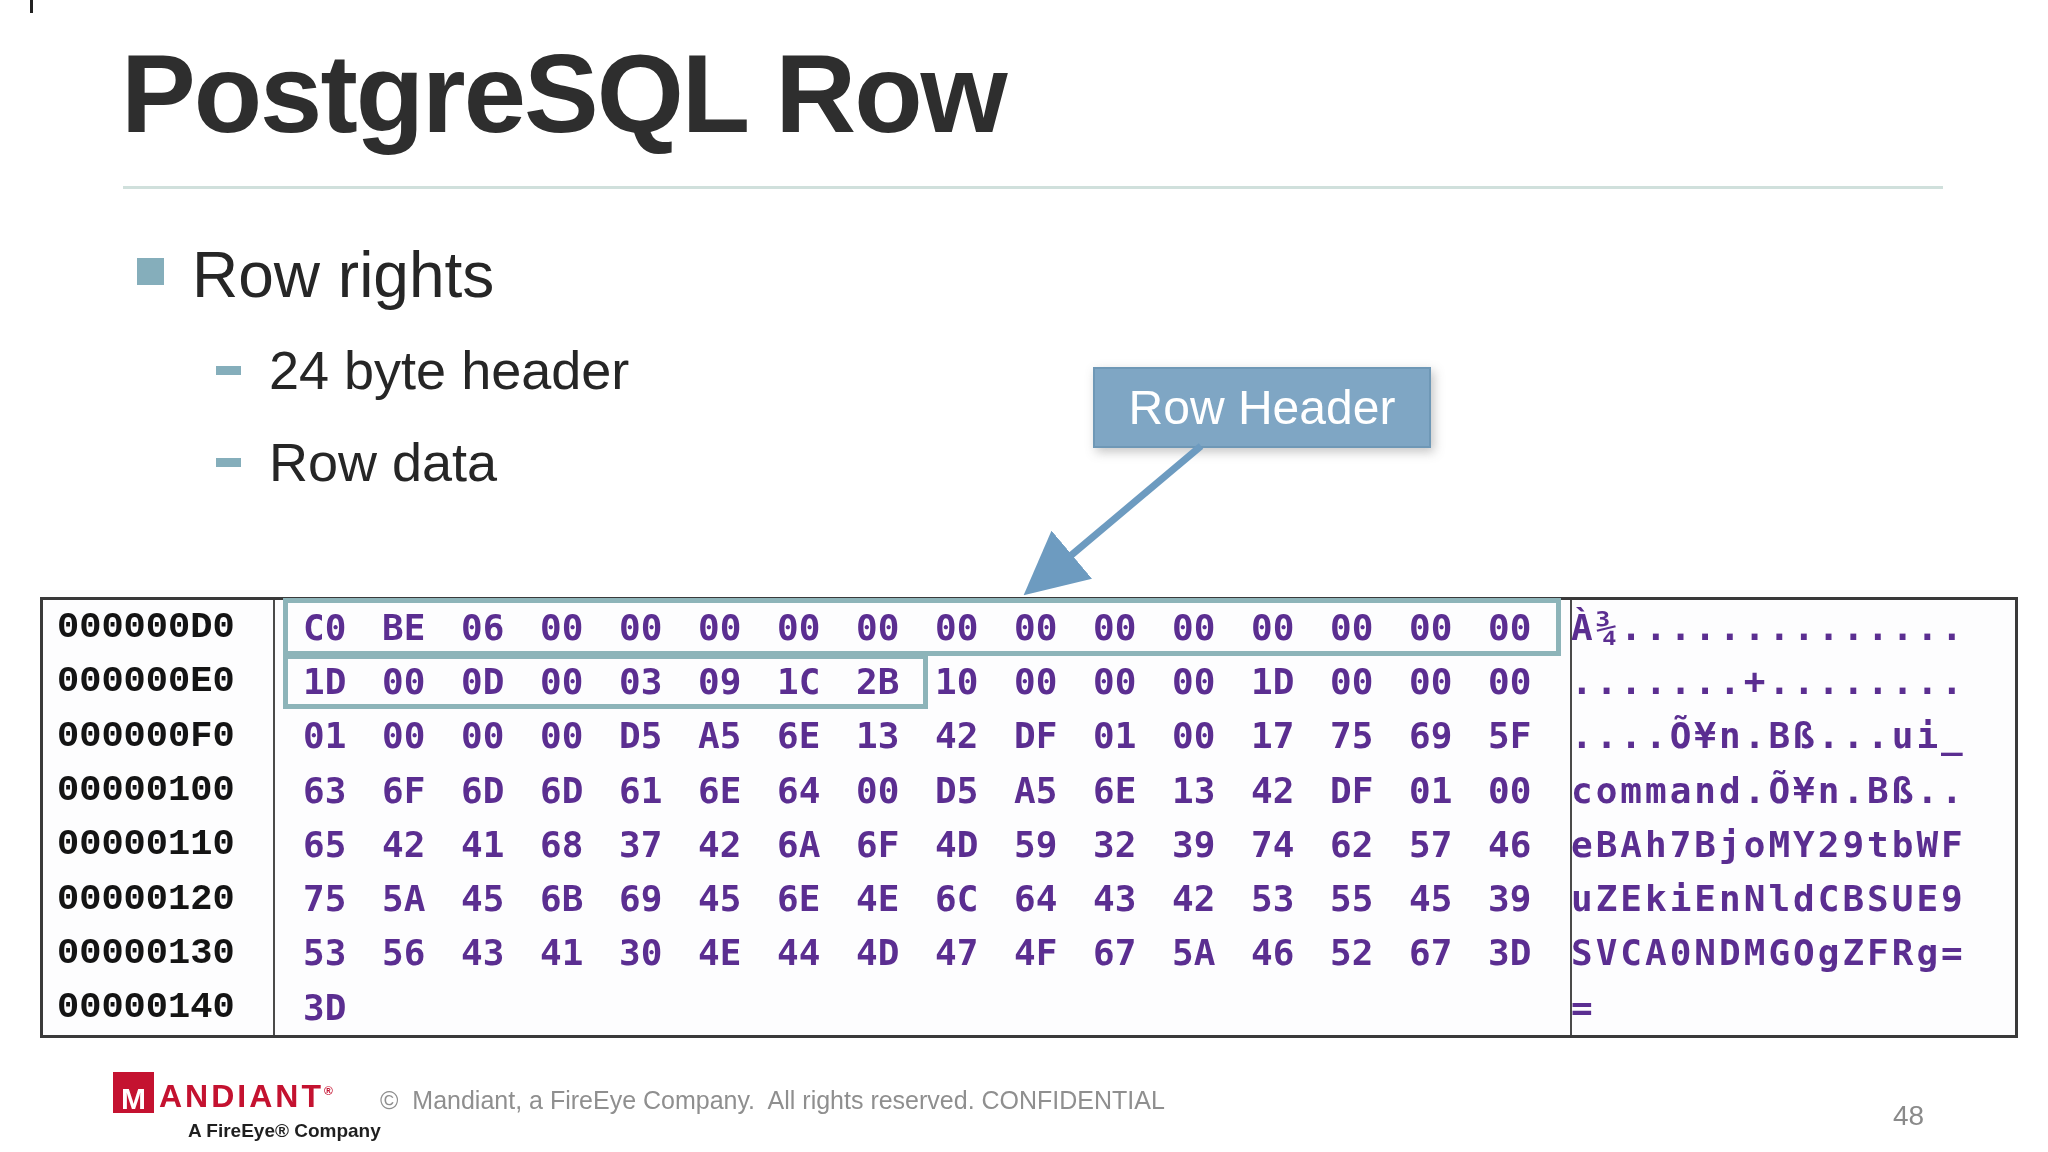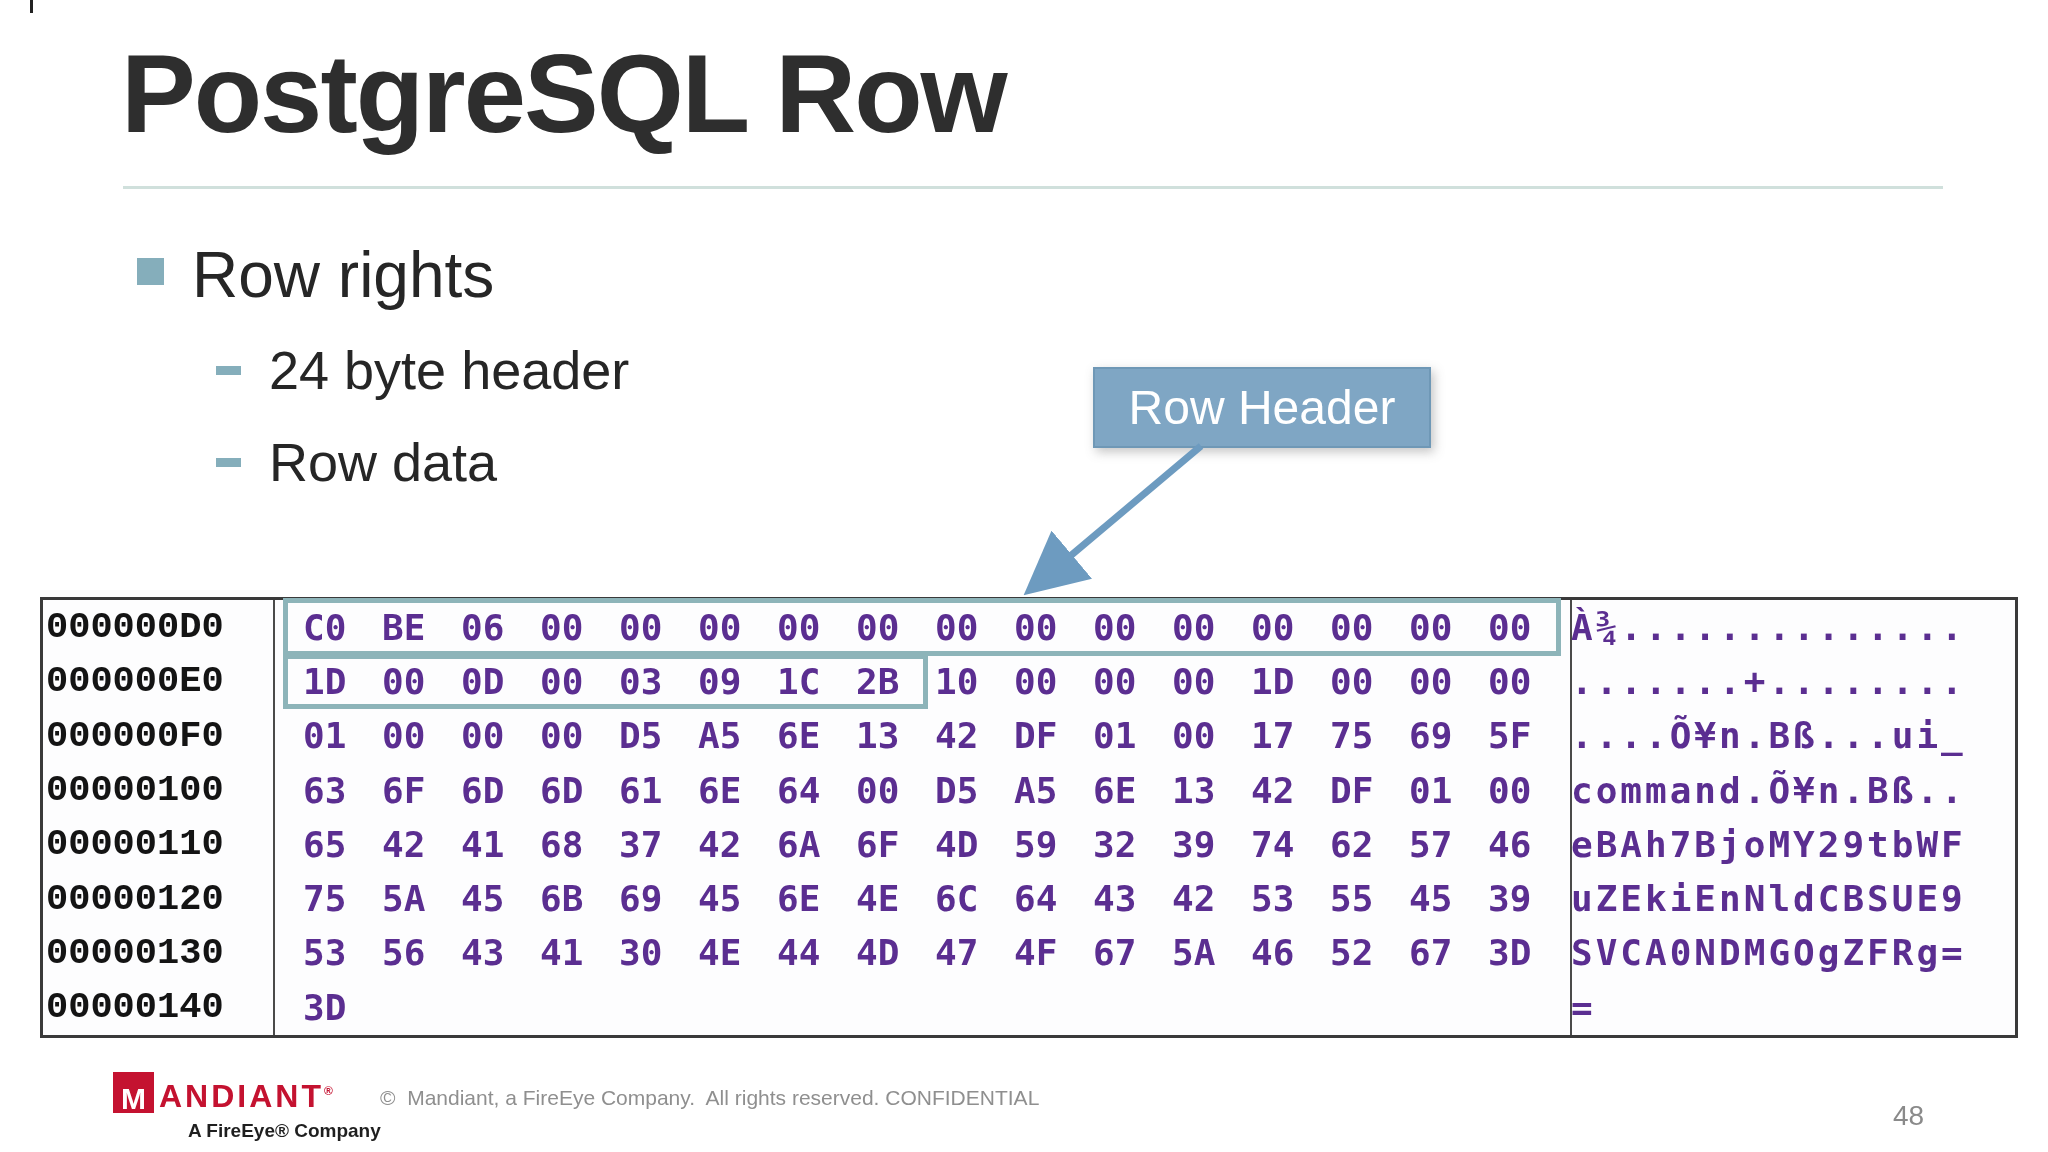--- a/index.html
+++ b/index.html
@@ -44,21 +44,21 @@
   
   .hexdump{
     position:absolute;left:40px;top:597px;width:1978px;height:441px;
     border:3px solid #3a3a3a;background:#fdfdfe;box-sizing:border-box;
   }
   .hd-sep{position:absolute;top:0;bottom:0;width:2px;background:#4a4a4a;}
   .hd-sep-1{left:230px;}
   .hd-sep-2{left:1527px;}
   .hd-row{position:relative;display:flex;height:54.3px;align-items:center;}
   .hd-addr{
-    flex:0 0 232px;padding-left:3px;box-sizing:border-box;
+    flex:0 0 232px;padding-left:14px;box-sizing:border-box;
     font-family:"Liberation Mono",monospace;font-weight:bold;font-size:37px;color:#141414;
   }
   .hd-bytes{flex:0 0 1296px;display:flex;padding-left:28px;box-sizing:border-box;}
   .hd-byte{
     flex:0 0 79px;
     font-family:"DejaVu Sans Mono",monospace;font-weight:bold;font-size:36px;color:var(--purple);
   }
   .hd-ascii{
     flex:1;white-space:pre;
     font-family:"DejaVu Sans Mono",monospace;font-weight:bold;font-size:36px;color:var(--purple);
@@ -76,21 +76,21 @@
   }
   .logo-word{
     position:absolute;left:46px;top:6px;color:var(--red);font-weight:bold;
     font-size:32px;letter-spacing:3px;white-space:nowrap;
   }
   .logo-reg{font-size:12px;vertical-align:super;letter-spacing:0;}
   .logo-sub{
     position:absolute;left:75px;top:48px;color:#1f1f1f;font-weight:bold;font-size:19px;white-space:nowrap;
   }
   .copyright{
-    position:absolute;left:380px;top:1086px;color:var(--gray);font-size:21px;white-space:pre;
+    position:absolute;left:380px;top:1086px;color:var(--gray);font-size:25px;white-space:pre;
   }
   .page-number{position:absolute;left:1893px;top:1084px;color:#8a8a8a;font-size:28px;margin-top:16px;}
   .artifact{position:absolute;left:30px;top:0;width:3px;height:13px;background:#222;}
 </style>
 </head>
 <body>
 
 <div class="slide">
 
   <div class="artifact"></div>

